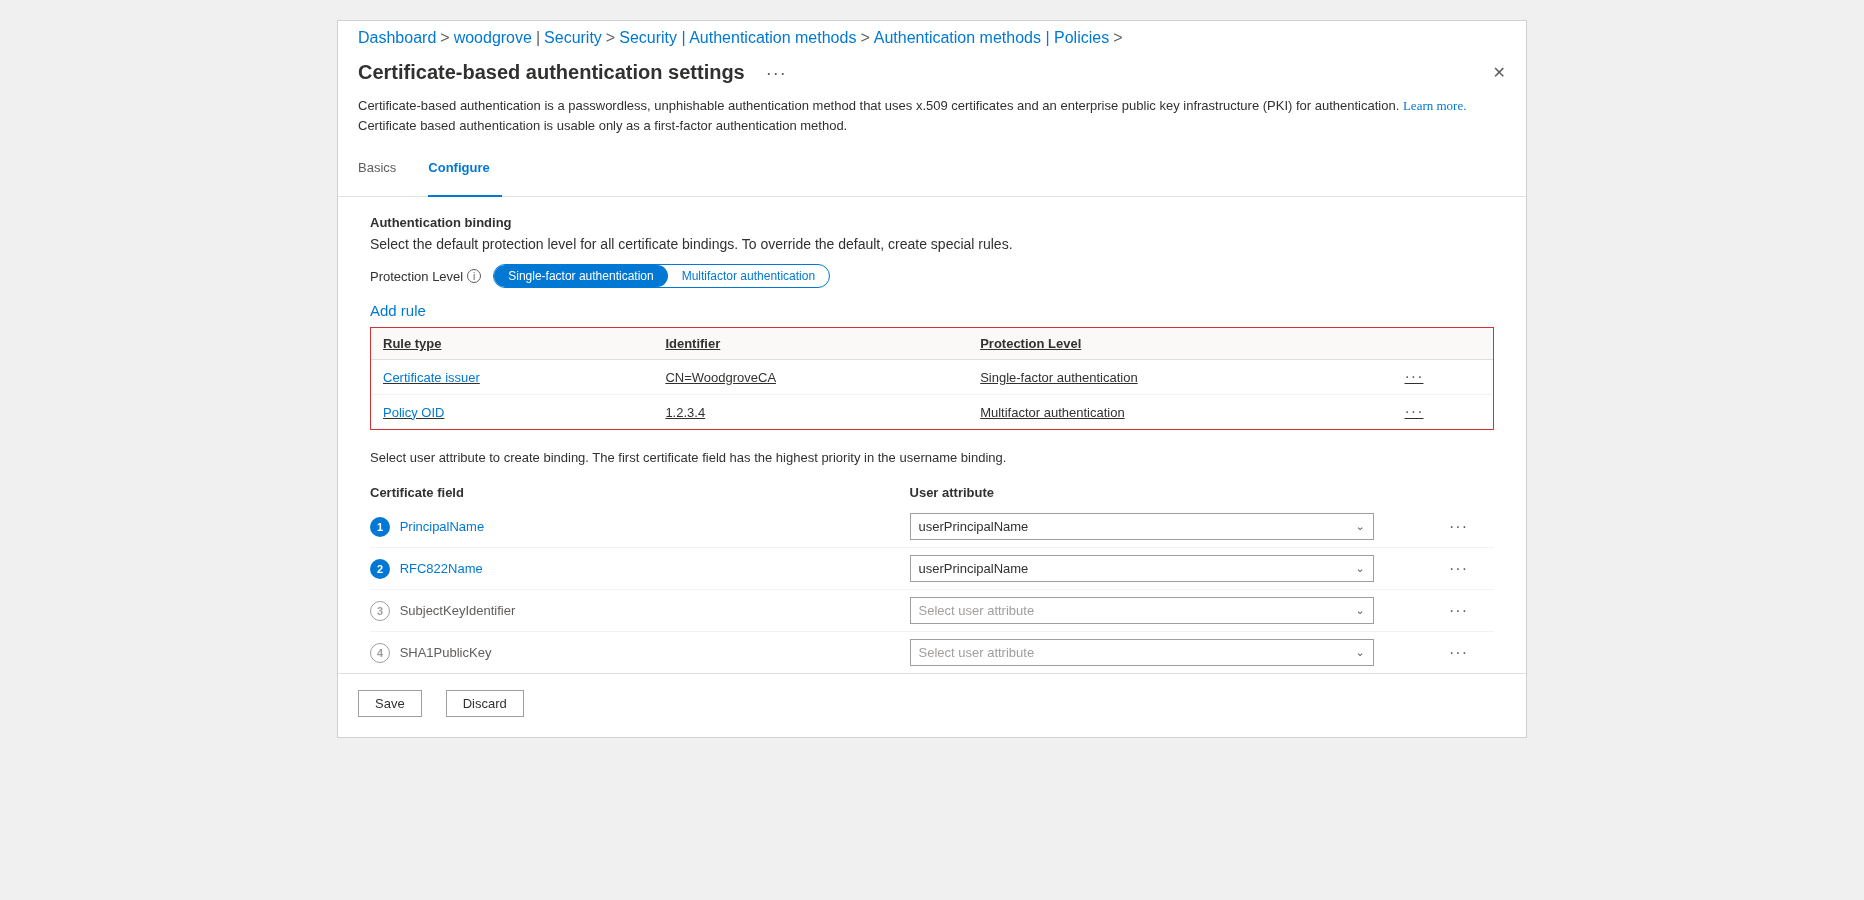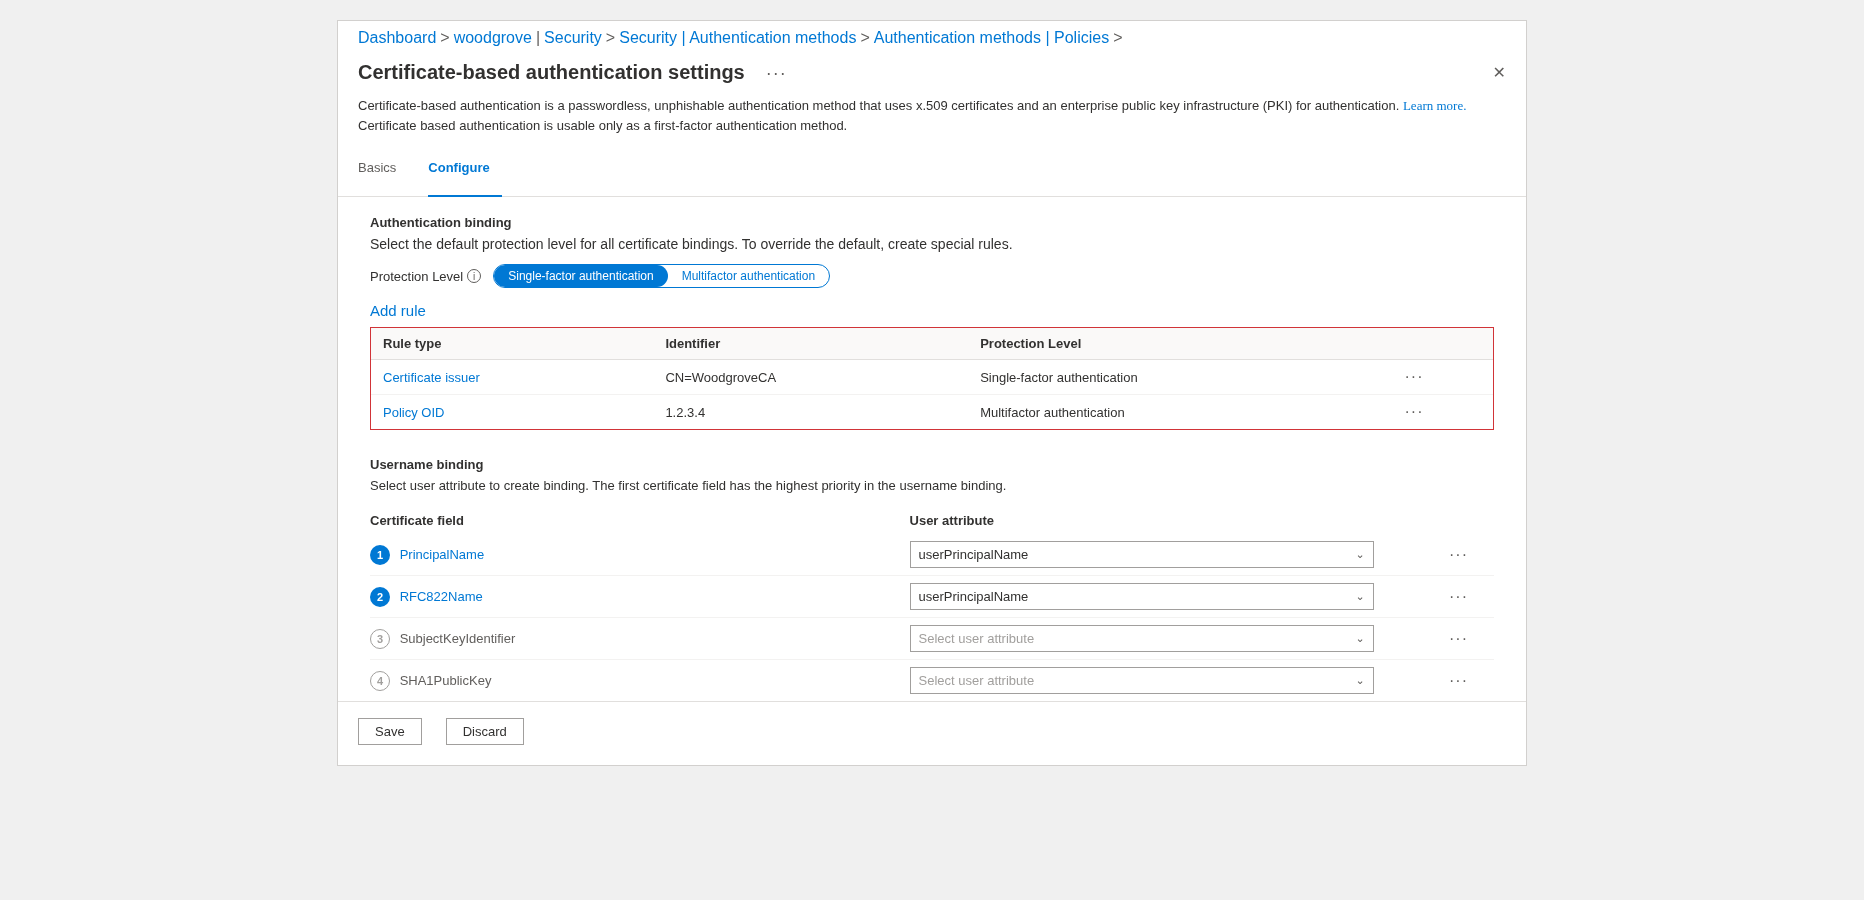--- a/index.html
+++ b/index.html
@@ -159,21 +159,22 @@
     .add-rule-link {
       color: #0078d4;
       font-size: 15px;
       cursor: pointer;
       text-decoration: none;
       display: inline-block;
       margin-bottom: 8px;
     }
     .rules-table-container {
       border: 1.5px solid #d13438;
-      margin-bottom: 27px;
+      margin-bottom: 20px;
+      text-decoration: underline;
     }
     .rules-table {
       width: 100%;
       border-collapse: collapse;
       font-size: 13px;
     }
     .rules-table th {
       text-align: left;
       padding: 8px 12px;
       font-weight: 600;
@@ -379,21 +380,20 @@
     <td>1.2.3.4</td>
     <td>Multifactor authentication</td>
     <td><span class="dots-menu">···</span></td>
   </tr>
             </tbody>
         </table>
       </div>
 
       
       <div class="username-binding-section">
-        <div class="section-title">Username binding</div>
         <div class="ub-desc">Select user attribute to create binding. The first certificate field has the highest priority in the username binding.</div>
 
         <table class="ub-table">
           <thead>
             <tr>
               <th class="cert-field-col">Certificate field</th>
               <th class="user-attr-col">User attribute</th>
               <th class="action-col"></th>
             </tr>
           </thead>

